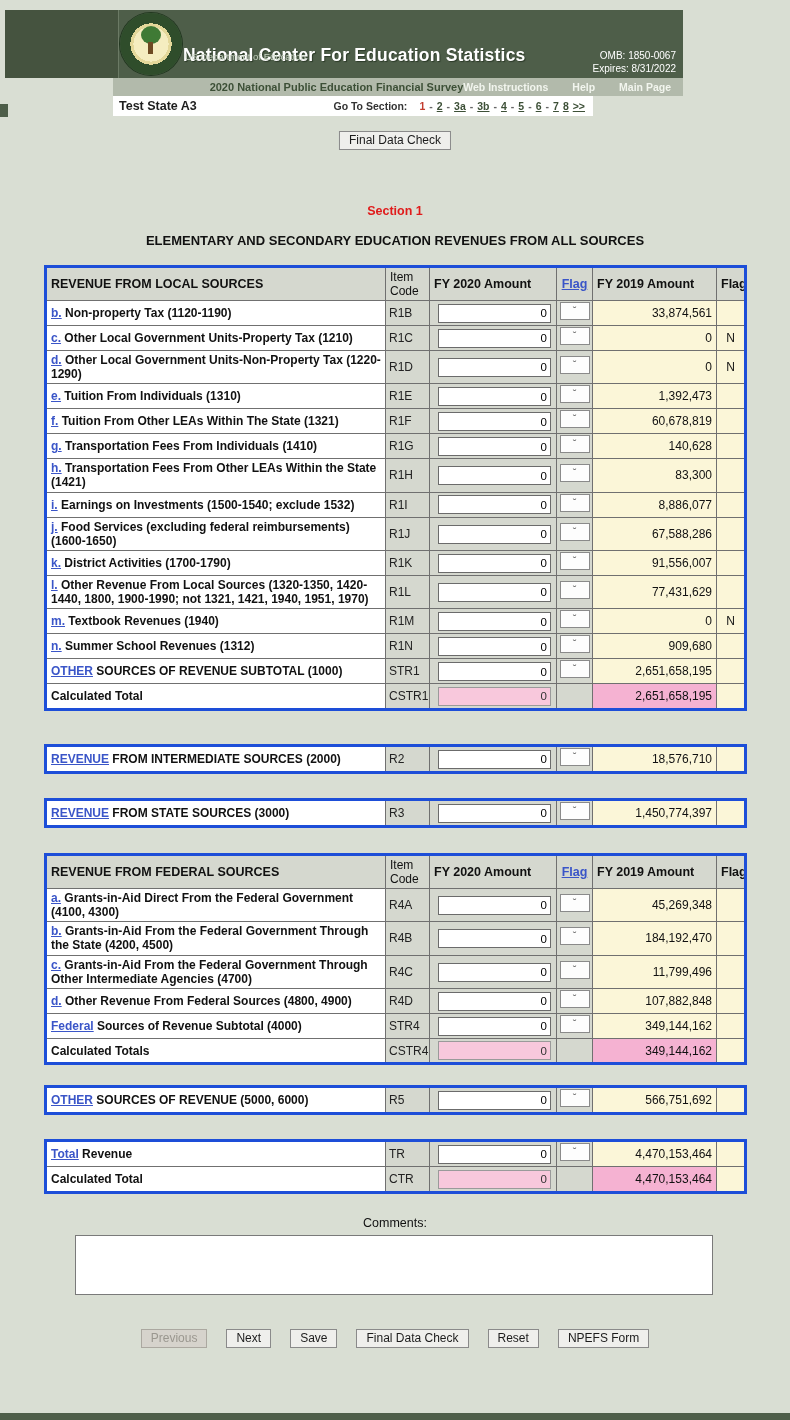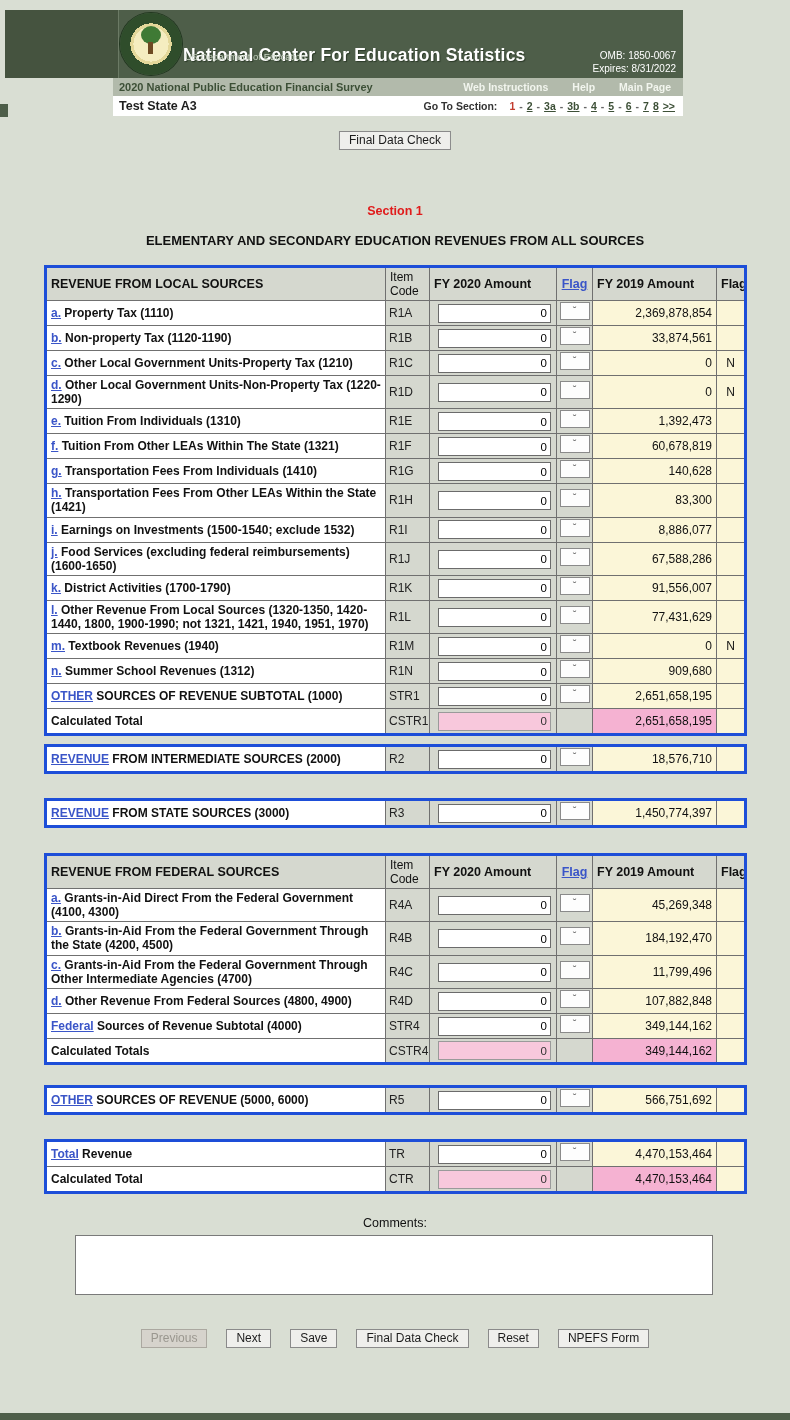--- a/index.html
+++ b/index.html
@@ -12,27 +12,27 @@
   .seal{position:absolute;top:3px;left:115px;width:62px;height:62px;border-radius:50%;
         background:radial-gradient(circle at 50% 50%, #F5EDC0 0 40%, #E4D89A 40% 47%, #2F4D2B 47% 100%);
         box-shadow:0 0 0 1px #223820;}
   .seal-crown{position:absolute;top:13px;left:21px;width:20px;height:18px;border-radius:50%;background:#3F7A35;}
   .seal-trunk{position:absolute;top:29px;left:28px;width:5px;height:12px;background:#6E4A22;}
   .agency{position:absolute;top:19px;left:178px;color:#FFFFFF;font-size:17.5px;font-weight:bold;letter-spacing:.2px;text-shadow:1px 1px 1px #2c3a28;margin-top:16px;}
   .dept{position:absolute;top:41px;left:180px;color:#C9D4C3;font-size:9.5px;}
   .omb{position:absolute;right:7px;bottom:3px;color:#FFFFFF;font-size:10px;text-align:right;line-height:1.3;}
 
   
-  .subnav{position:absolute;top:78px;left:113px;width:570px;height:18px;background:#B2BAAB;display:flex;align-items:center;}
+  .subnav{position:absolute;top:78px;left:113px;width:570px;height:18px;background:#B2BAAB;display:flex;align-items:center;text-align:right;}
   .survey{font-size:11px;font-weight:bold;color:#3C4F36;padding-left:6px;flex:1;}
   .subnav-links{display:flex;gap:24px;padding-right:12px;}
   .subnav-link{color:#F2F5EE;font-size:10.5px;font-weight:bold;cursor:pointer;white-space:nowrap;}
 
   
-  .statebar{position:absolute;top:96px;left:113px;width:570px;height:20px;background:#FFFFFF;display:flex;align-items:center;}
+  .statebar{position:absolute;top:96px;left:113px;width:480px;height:20px;background:#FFFFFF;display:flex;align-items:center;}
   .statename{font-size:12.5px;font-weight:bold;color:#1E1E1E;padding-left:6px;flex:1;}
   .goto{display:flex;align-items:center;gap:4px;padding-right:8px;font-size:10.5px;font-weight:bold;color:#333;}
   .goto-label{margin-right:8px;}
   .go-link{color:#3D5037;text-decoration:underline;cursor:pointer;}
   .go-current{color:#C23B2E;}
   .go-sep{color:#666;}
   .green-chip{position:absolute;top:104px;left:0;width:8px;height:13px;background:#4E5E49;}
 
   
   .btn{font-family:"Liberation Sans",sans-serif;font-size:12px;color:#1c1c1c;background:#EFEFEC;
@@ -177,28 +177,20 @@
     <tbody>
       <tr>
         <th>REVENUE FROM LOCAL SOURCES</th>
         <th class="h-code">Item Code</th>
         <th>FY 2020 Amount</th>
         <th class="h-flag"><span class="flag-link">Flag</span></th>
         <th>FY 2019 Amount</th>
         <th>Flag</th>
       </tr>
 
-        <tr>
-          <td class="lbl"><a class="rowlink">a.</a><span> Property Tax (1110)</span></td>
-          <td class="code">R1A</td>
-          <td class="amt"><input class="amtin" value="0" style=""></td>
-          <td class="flg"><span class="sel"><span class="chev">ˇ</span></span></td>
-          <td class="prev">2,369,878,854</td>
-          <td class="flg2"></td>
-        </tr>
 
         <tr>
           <td class="lbl"><a class="rowlink">b.</a><span> Non-property Tax (1120-1190)</span></td>
           <td class="code">R1B</td>
           <td class="amt"><input class="amtin" value="0" style=""></td>
           <td class="flg"><span class="sel"><span class="chev">ˇ</span></span></td>
           <td class="prev">33,874,561</td>
           <td class="flg2"></td>
         </tr>
 

